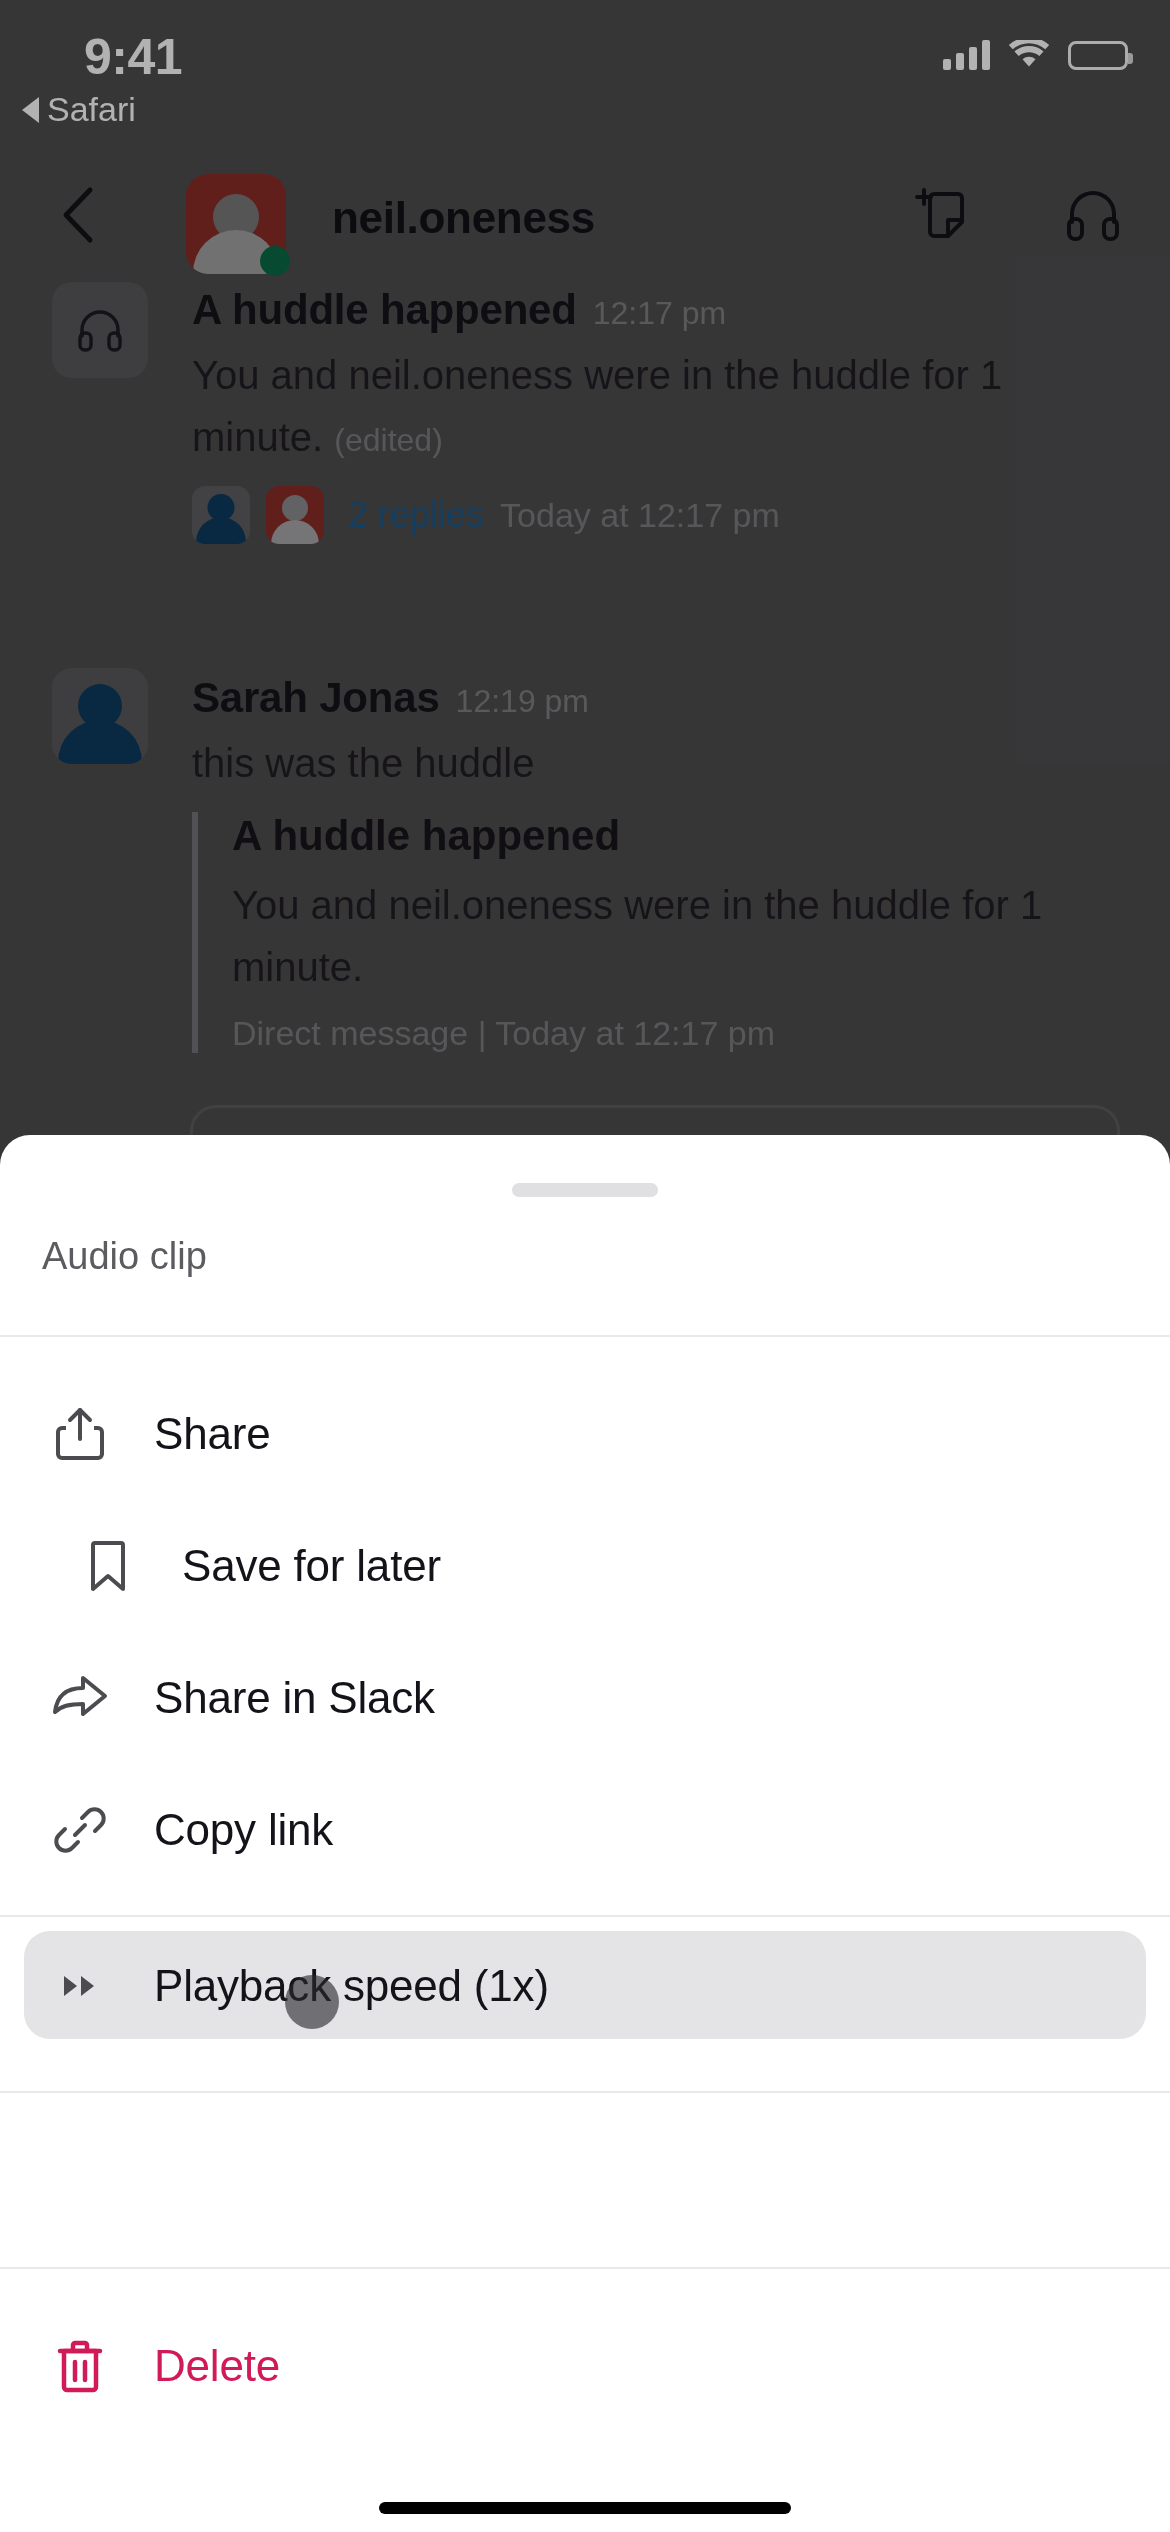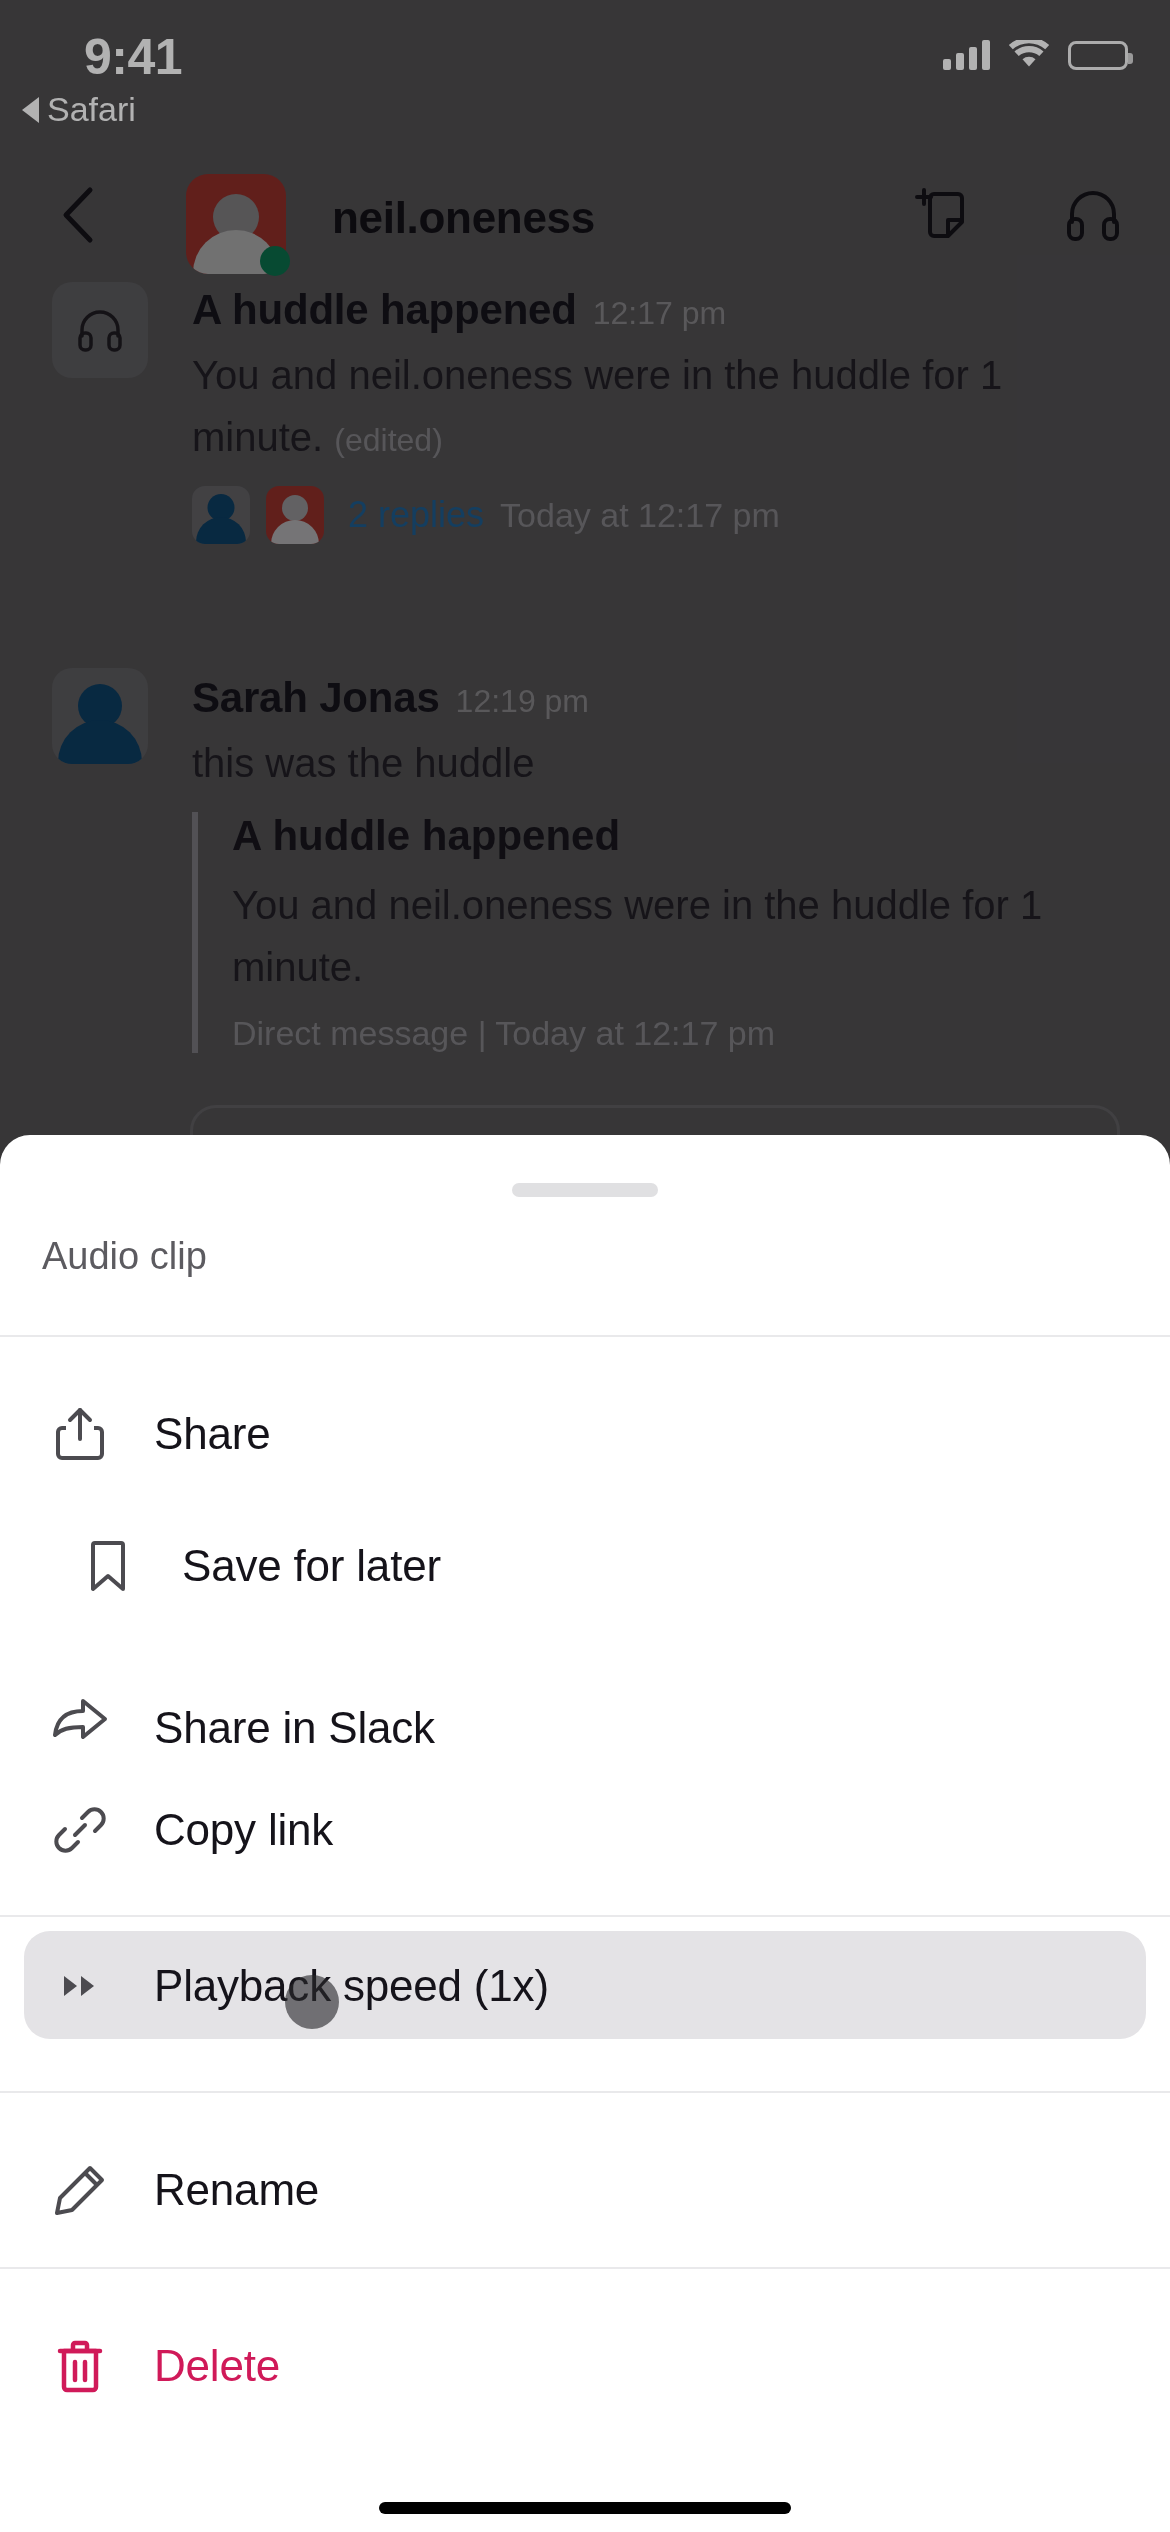--- a/index.html
+++ b/index.html
@@ -345,21 +345,21 @@
 
   <div class="menu-item" style="top:376px;padding-left:28px;">
     <span class="mi-icon">
       <svg width="48" height="58" viewBox="0 0 48 58">
         <path d="M11 6 H37 a2 2 0 0 1 2 2 V52 L24 39 L9 52 V8 a2 2 0 0 1 2-2z" fill="none" stroke="#4c4b50" stroke-width="4" stroke-linejoin="round"></path>
       </svg>
     </span>
     <span class="mi-label">Save for later</span>
   </div>
 
-  <div class="menu-item" style="top:508px;align-items:flex-end;">
+  <div class="menu-item" style="top:508px;">
     <span class="mi-icon">
       <svg width="58" height="52" viewBox="0 0 58 52">
         <path d="M4 40 C6 22 18 16 32 16 V6 L54 24 L32 42 V32 C18 32 10 34 4 40z" fill="none" stroke="#4c4b50" stroke-width="4" stroke-linejoin="round"></path>
       </svg>
     </span>
     <span class="mi-label">Share in Slack</span>
   </div>
 
   <div class="menu-item" style="top:640px;">
     <span class="mi-icon">
@@ -379,29 +379,20 @@
     <span class="mi-icon">
       <svg width="48" height="36" viewBox="0 0 48 36">
         <path d="M8 8 L21 18 L8 28z" fill="#4c4b50"></path>
         <path d="M25 8 L38 18 L25 28z" fill="#4c4b50"></path>
       </svg>
     </span>
     <span class="mi-label">Playback speed (1x)</span>
   </div>
   <div class="divider" style="top:956px;"></div>
 
-  <div class="menu-item" style="top:1000px;">
-    <span class="mi-icon">
-      <svg width="56" height="56" viewBox="0 0 56 56">
-        <path d="M38 6 L50 18 L20 48 L5 51 L8 36z" fill="none" stroke="#4c4b50" stroke-width="4" stroke-linejoin="round"></path>
-        <path d="M33 11 L45 23" fill="none" stroke="#4c4b50" stroke-width="4"></path>
-      </svg>
-    </span>
-    <span class="mi-label">Rename</span>
-  </div>
 
   <div class="divider" style="top:1132px;"></div>
 
   <div class="menu-item danger" style="top:1176px;">
     <span class="mi-icon">
       <svg width="50" height="58" viewBox="0 0 50 58">
         <path d="M5 14 H45" stroke="#d01a59" stroke-width="4.5" stroke-linecap="round" fill="none"></path>
         <path d="M18 14 V8 a2 2 0 0 1 2-2 H30 a2 2 0 0 1 2 2 V14" fill="none" stroke="#d01a59" stroke-width="4.5" stroke-linejoin="round"></path>
         <path d="M9 14 H41 V50 a3 3 0 0 1-3 3 H12 a3 3 0 0 1-3-3z" fill="none" stroke="#d01a59" stroke-width="4.5" stroke-linejoin="round"></path>
         <path d="M20 25 V43 M30 25 V43" stroke="#d01a59" stroke-width="4.5" stroke-linecap="round" fill="none"></path>

